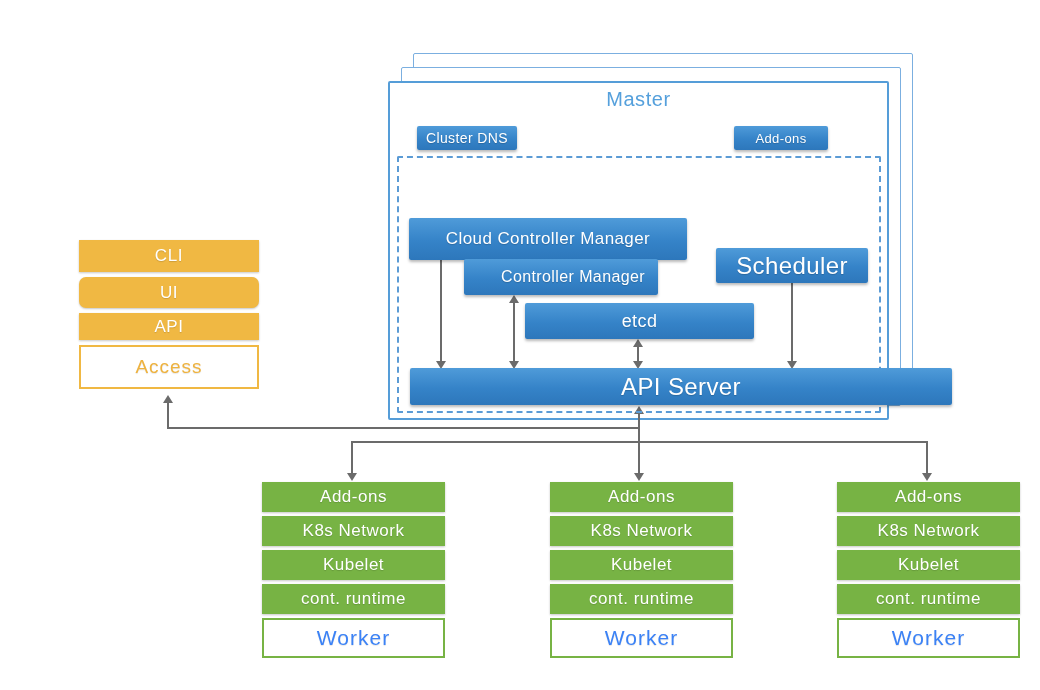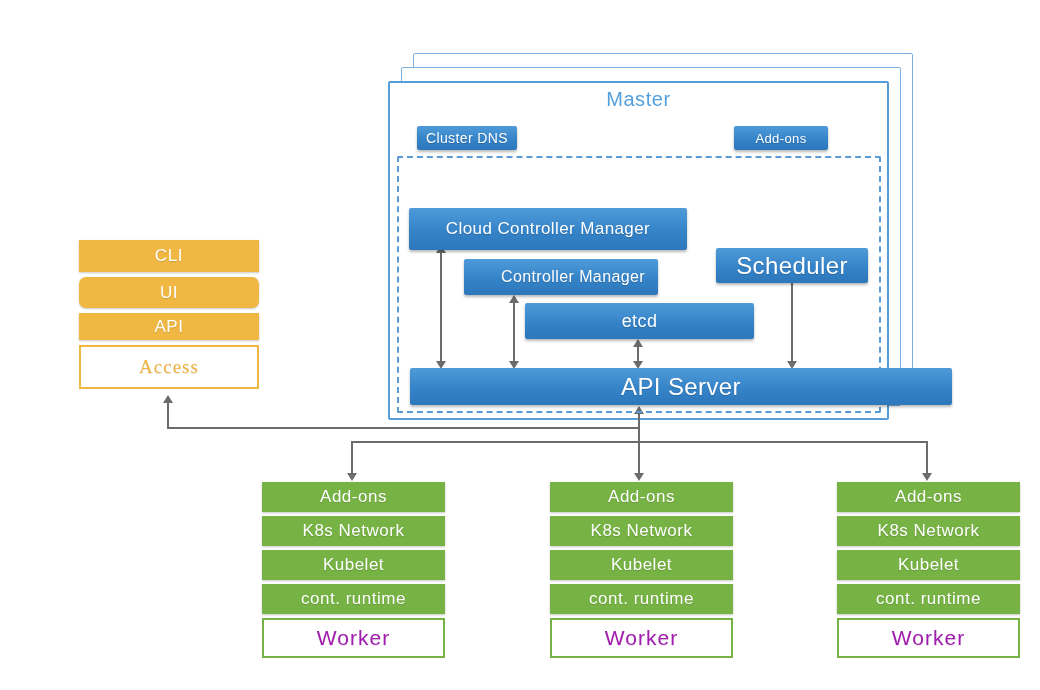--- a/index.html
+++ b/index.html
@@ -30,21 +30,21 @@
     display:flex; align-items:center; justify-content:center;
     font-size:19px; letter-spacing:1px; box-sizing:border-box;
     text-shadow:0 1px 1px rgba(0,0,0,0.10);
   }
   .green-row {
     background:#77b344; color:#ffffff; display:flex; align-items:center; justify-content:center;
     box-shadow:0 1px 2px rgba(0,0,0,0.22); letter-spacing:0.5px; font-size:17px;
     text-shadow:0 1px 1px rgba(0,0,0,0.15); box-sizing:border-box;
   }
   .worker-box {
-    background:#ffffff; border:2px solid #77b344; color:#a21caf;
+    background:#ffffff; border:2px solid #77b344; color:#3b82f6;
     display:flex; align-items:center; justify-content:center;
     font-size:21px; letter-spacing:1px; box-sizing:border-box;
     text-shadow:0 1px 1px rgba(0,0,0,0.10);
   }
 </style>
 </head>
 <body>
 
 <div class="canvas">
 
@@ -83,31 +83,31 @@
     </g>
   </svg>
 
   <div class="section-title" style="left:388px; top:88px; width:501px; font-size:20px;">Master</div>
 
   <div class="blue-box" style="left:417px; top:126px; width:100px; height:24px; font-size:14px;">Cluster DNS</div>
   <div class="blue-box" style="left:734px; top:126px; width:94px; height:24px; font-size:13px;">Add-ons</div>
 
   <div class="dashed-box" style="left:397px; top:156px; width:484px; height:257px;"></div>
 
-  <div class="blue-box" style="left:409px; top:208px; width:278px; height:42px; font-size:17px;">Cloud Controller Manager</div>
+  <div class="blue-box" style="left:409px; top:218px; width:278px; height:42px; font-size:17px;">Cloud Controller Manager</div>
   <div class="blue-box" style="left:464px; top:259px; width:194px; height:36px; font-size:16px;padding-left:24px;">Controller Manager</div>
   <div class="blue-box" style="left:716px; top:248px; width:152px; height:35px; font-size:24px;">Scheduler</div>
   <div class="blue-box" style="left:525px; top:303px; width:229px; height:36px; font-size:18px;">etcd</div>
   <div class="blue-box" style="left:410px; top:368px; width:542px; height:37px; font-size:24px;">API Server</div>
 
   <div class="vstack" style="left:79px; top:240px; width:180px; gap:5px;">
     <div class="orange-box" style="height:32px;">CLI</div>
     <div class="orange-box" style="height:31px;border-radius:7px;">UI</div>
     <div class="orange-box" style="height:27px;">API</div>
-    <div class="access-box" style="height:44px;font-family:Liberation Serif, serif;">Access</div>
+    <div class="access-box" style="height:44px;">Access</div>
   </div>
 
   <div class="vstack" style="left:262px; top:482px; width:183px; gap:4px;">
     <div class="green-row" style="height:30px;">Add-ons</div>
     <div class="green-row" style="height:30px;">K8s Network</div>
     <div class="green-row" style="height:30px;">Kubelet</div>
     <div class="green-row" style="height:30px;">cont. runtime</div>
     <div class="worker-box" style="height:40px;">Worker</div>
   </div>
 

